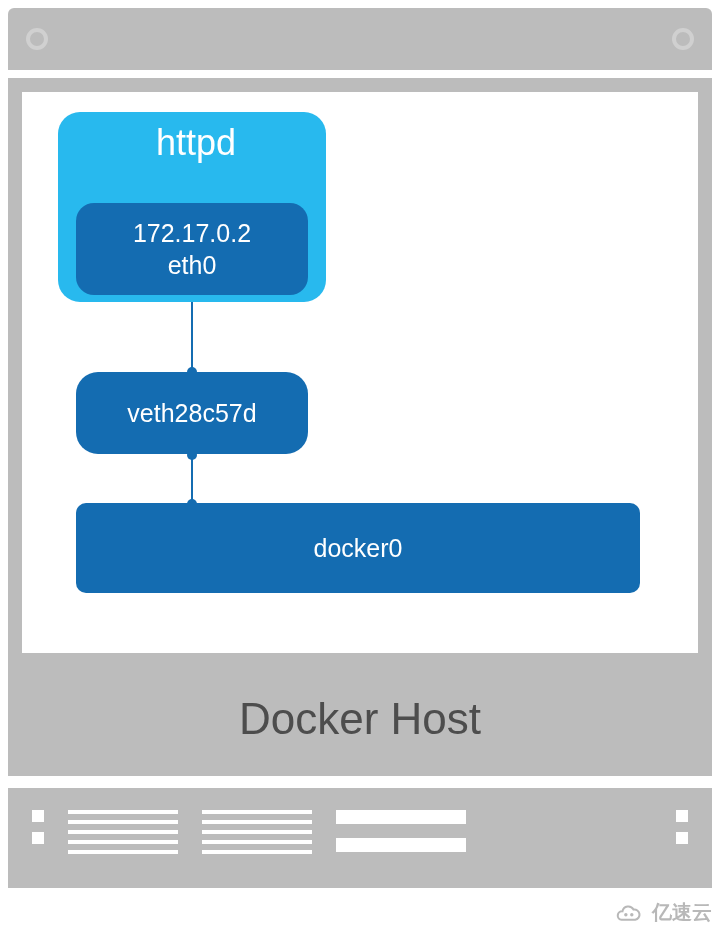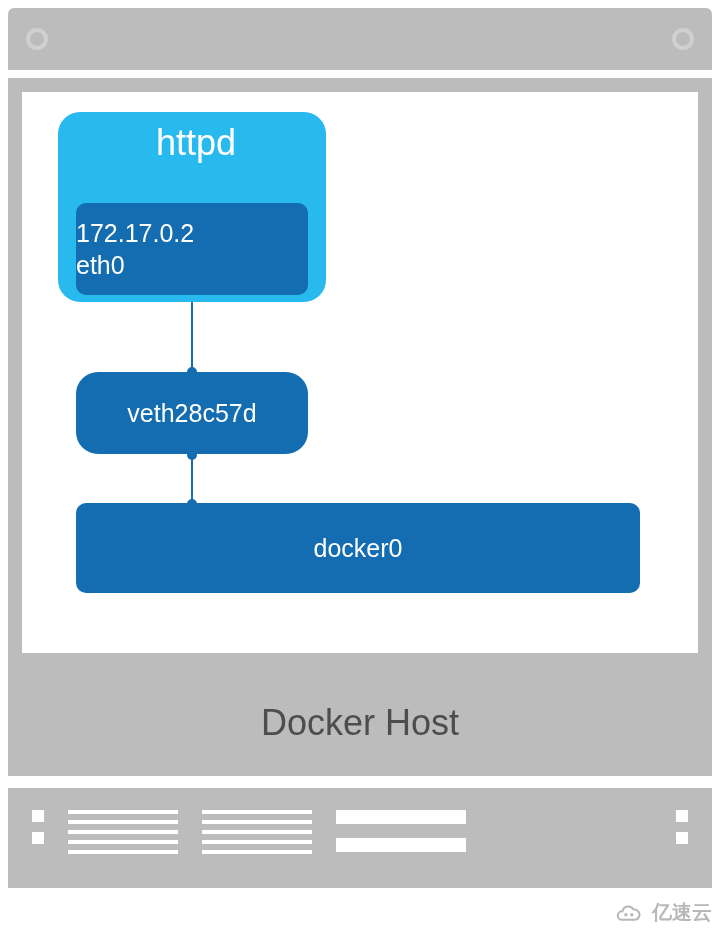--- a/index.html
+++ b/index.html
@@ -50,21 +50,21 @@
     height: 561px;
     background: #ffffff;
   }
   .host-label {
     position: absolute;
     left: 0;
     right: 0;
     bottom: 32px;
     text-align: center;
     color: #4d4d4d;
-    font-size: 36px;
+    font-size: 44px;
     font-weight: 400;
   }
   
   .container-box {
     position: absolute;
     left: 36px;
     top: 20px;
     width: 268px;
     height: 190px;
     background: #28b9ee;
@@ -78,24 +78,25 @@
     font-weight: 400;
     padding-left: 8px;
   }
   .eth-box {
     position: absolute;
     left: 54px;
     top: 111px;
     width: 232px;
     height: 92px;
     background: #146cb1;
-    border-radius: 10px;
+    border-radius: 18px;
     color: #ffffff;
     font-size: 25px;
     font-weight: 400;
+    text-align: center;
     display: flex;
     flex-direction: column;
     justify-content: center;
     line-height: 1.3;
   }
   .veth-box {
     position: absolute;
     left: 54px;
     top: 280px;
     width: 232px;

